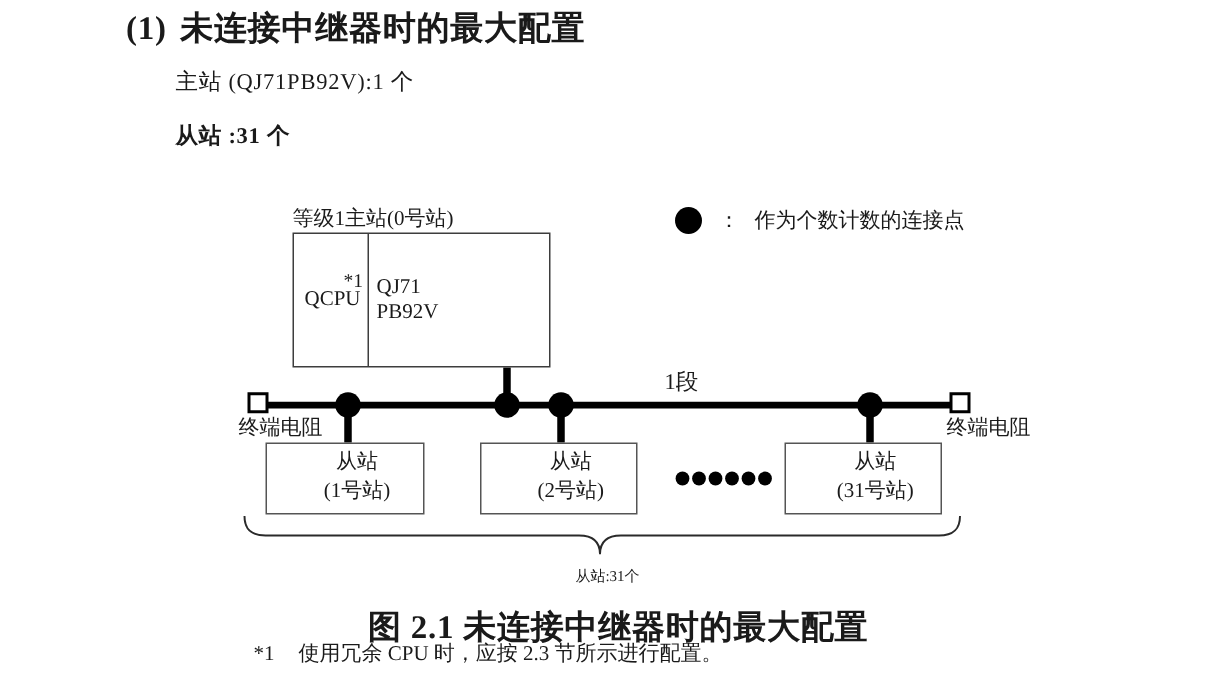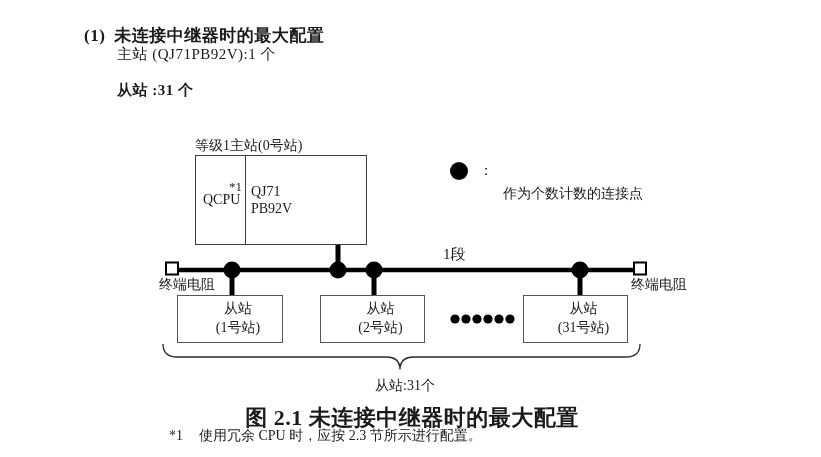--- a/index.html
+++ b/index.html
@@ -10,22 +10,22 @@
     height: 457px;
     background: #ffffff;
     font-family: "Liberation Serif", "DejaVu Serif", serif;
     color: #1a1a1a;
     overflow: hidden;
   }
   .abs { position: absolute; }
 
   
   .hdr-title {
-    left: 84px; top: 24px;
-    font-size: 17px; font-weight: bold;
+    left: 84px; top: 4px;
+    font-size: 22px; font-weight: bold;
     letter-spacing: 0.5px;
     white-space: nowrap;
   }
   .hdr-title .num { margin-right: 9px; }
   .hdr-line { left: 117px; font-size: 15px; white-space: nowrap; letter-spacing: 0.5px; }
   .hdr-line.l1 { top: 45px; }
   .hdr-line.l2 { top: 81px; font-weight: bold; }
 
   
   .master-label { left: 195px; top: 137px; font-size: 14px; white-space: nowrap; }
@@ -39,42 +39,42 @@
   .master-cell { position: relative; display: flex; align-items: center; font-size: 14px; }
   .cell-power { width: 70px; justify-content: center; border-right: 1.5px solid #3d3d3d; }
   .cell-cpu   { width: 50px; justify-content: flex-start; padding-left: 7px; border-right: 1.5px solid #3d3d3d; }
   .cell-cpu .note { position: absolute; top: 23px; right: 3px; font-size: 13px; }
   .cell-pb    { width: 48px; flex-direction: column; align-items: flex-start; justify-content: center; padding-left: 5px; line-height: 1.25; }
 
   
   .legend { left: 450px; top: 138px; display: flex; align-items: center; }
   .legend-dot { width: 18px; height: 18px; border-radius: 50%; background: #000; }
   .legend-colon { font-size: 14px; margin-left: 11px; }
-  .legend-text { font-size: 14px; margin-left: 10px; white-space: nowrap; margin-top: 47px; }
+  .legend-text { font-size: 14px; margin-left: 10px; white-space: nowrap; }
 
   .seg-label { left: 443px; top: 245px; font-size: 15px; white-space: nowrap; }
 
   .term-label { font-size: 14px; white-space: nowrap; margin-left: 20px; }
   .term-label.left  { left: 139px; top: 276px; }
   .term-label.right { left: 611px; top: 276px; }
 
   
   .slave-box {
     top: 295px; height: 48px;
     border: 1.4px solid #555;
     background: #ffffff;
     display: flex; flex-direction: column;
     align-items: center; justify-content: center;
     font-size: 14px; line-height: 1.35; padding-left: 16px;
   }
   .slave-1  { left: 177px; width: 106px; }
   .slave-2  { left: 320px; width: 105px; }
   .slave-31 { left: 523px; width: 105px; }
 
-  .slave-count { left: 405px; top: 377px; transform: translateX(-50%); font-size: 14px; white-space: nowrap; }
+  .slave-count { left: 405px; top: 377px; transform: translateX(-50%); font-size: 10px; white-space: nowrap; }
 
   .caption {
     left: 412px; top: 403px; transform: translateX(-50%);
     font-size: 22px; font-weight: bold; white-space: nowrap; letter-spacing: 0.5px;
   }
   .footnote { left: 133px; top: 427px; font-size: 14px; white-space: nowrap; margin-left: 36px; }
   .footnote .marker { margin-right: 16px; }
 
   svg.wires { position: absolute; left: 0; top: 0; }
 </style>

